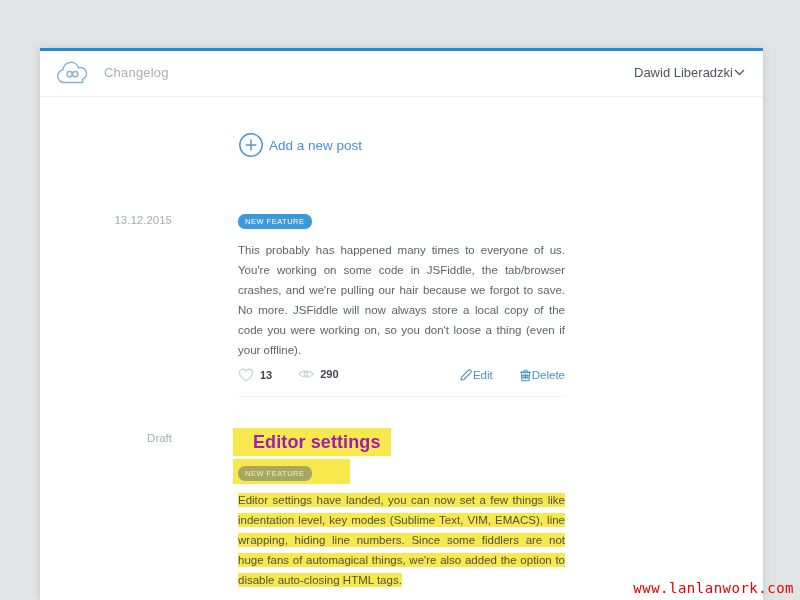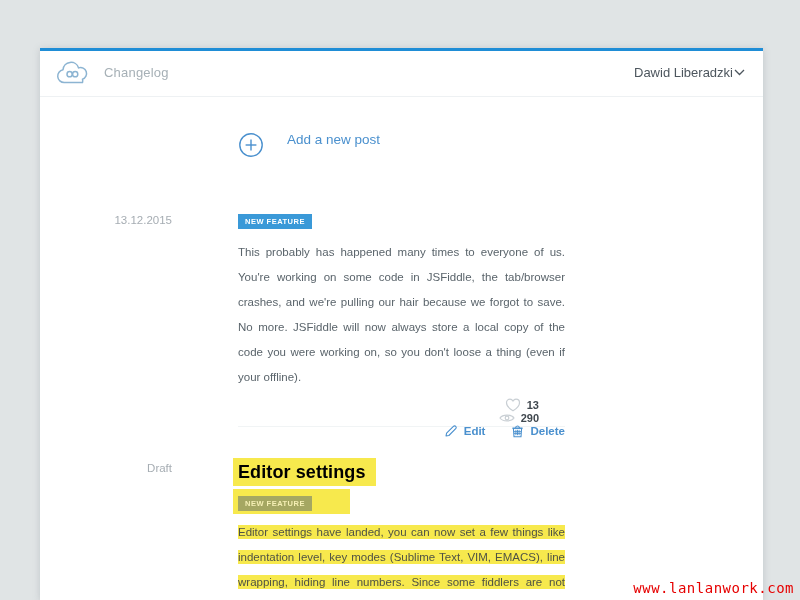--- a/index.html
+++ b/index.html
@@ -23,60 +23,60 @@
     padding:0 18px 3px 14px;
     border-bottom:1px solid #eef1f3;
   }
   .logo { display:flex; align-items:center; margin-right:12px; }
   .app-title { font-size:13px; color:#a6b0b6; letter-spacing:.2px; }
   .user { margin-left:auto; display:flex; align-items:center; gap:1px; cursor:pointer; }
   .user-name { font-size:13px; color:#4d565e; }
   .content { padding:0 198px; }
   .add-row {
     margin-top:35px; height:26px;
-    display:flex; gap:23px; cursor:pointer;
+    display:flex; align-items:center; gap:5px; cursor:pointer;
   }
   .add-label { font-size:13.5px; color:#4a90ce; }
   .post { position:relative; }
   .post-1 { margin-top:52px; }
   .post-2 { margin-top:31px; }
   .post-meta {
     position:absolute; top:4px; right:calc(100% + 66px);
     white-space:nowrap; font-size:11.5px; color:#a6adb3;
   }
   .post-title {
     font-size:18px; line-height:22px; font-weight:bold; color:#191919;
     letter-spacing:.1px;
   }
   .badge-row { margin-top:3px; }
   .badge {
     display:inline-block;
     background:#3a99d8; color:#ffffff;
-    font-size:7.5px; font-weight:bold; letter-spacing:.5px;
-    padding:3px 7px; border-radius:0;
+    font-size:7.5px; font-weight:normal; letter-spacing:.5px;
+    padding:3px 7px; border-radius:7px;
   }
   .post-body {
     margin-top:11px;
-    font-size:11.5px; line-height:25px; color:#5a646b;
+    font-size:11.5px; line-height:20px; color:#5a646b;
     text-align:justify;
   }
   .stats-row {
     margin-top:8px; height:16px;
-    display:flex; align-items:flex-end;flex-direction:column;
+    display:flex; align-items:flex-start;
   }
   .stat { display:flex; align-items:center; gap:6px; margin-right:26px; }
   .stat-num { font-size:11px; font-weight:bold; color:#40484f; }
   .actions-group { margin-left:auto; display:flex; align-items:center; gap:26px; }
-  .action-link { display:flex; align-items:center; gap:6px; cursor:pointer;font-weight:bold; }
+  .action-link { display:flex; align-items:center; cursor:pointer; }
   .action-label { font-size:11.5px; color:#4a90ce; }
   .divider { margin-top:12px; border-top:1px solid #f1f4f5; }
   
   .hl-title {
-    background:#f7e94d; color:#000000;
-    padding:3px 10px 3px 5px; margin-left:-5px;
+    background:#f7e94d; color:#a21caf;
+    padding:3px 10px 3px 20px; margin-left:-5px;
     display:inline-block;
   }
   .hl-badge-wrap {
     background:#f7e94d; display:inline-block;
     padding:3px 38px 3px 5px; margin-left:-5px;
   }
   .post-2 .badge { background:#a5a762; color:#f5efb4; }
   .post-2 .post-body { margin-top:6px; color:#4f5244; }
   .hl-text { background:#f7e94d; padding:1px 0; }
   .post-2 .stats-row { margin-top:14px; }

